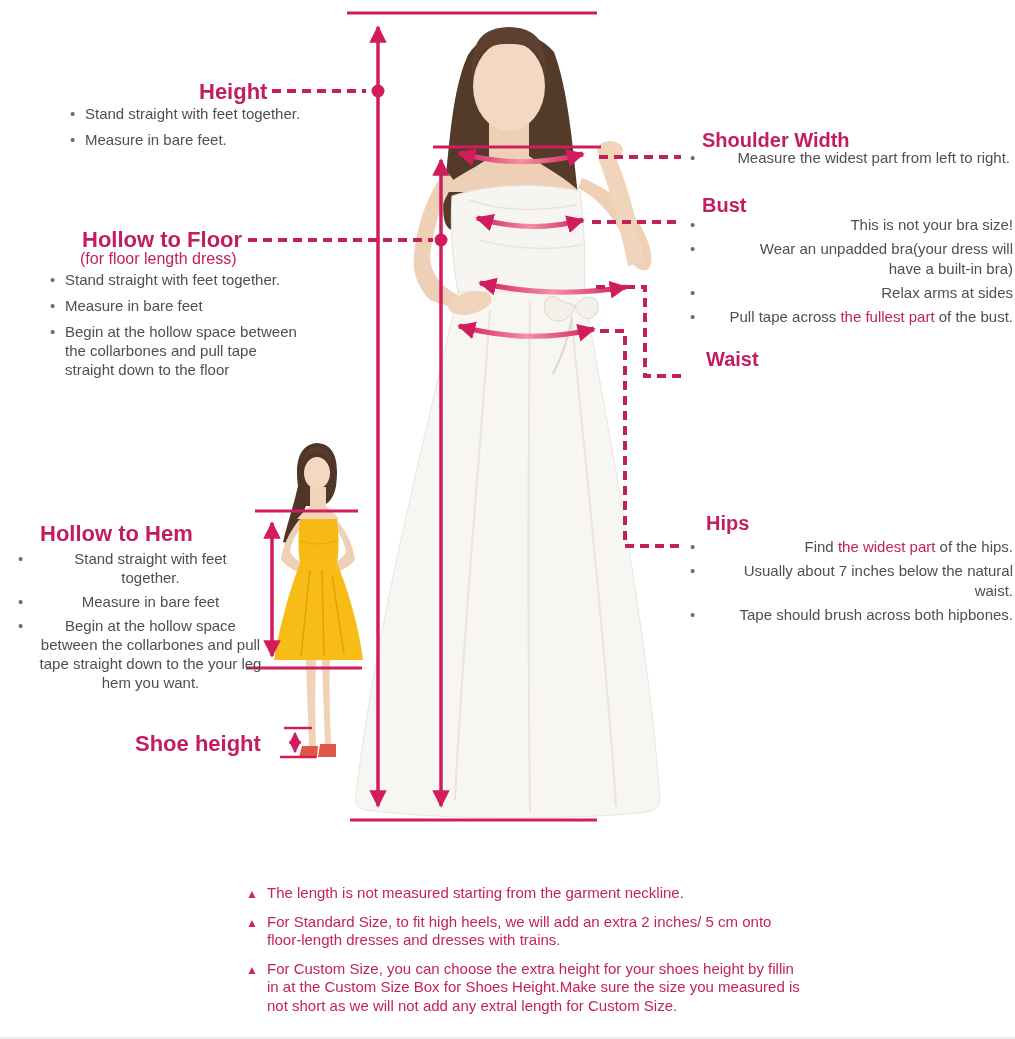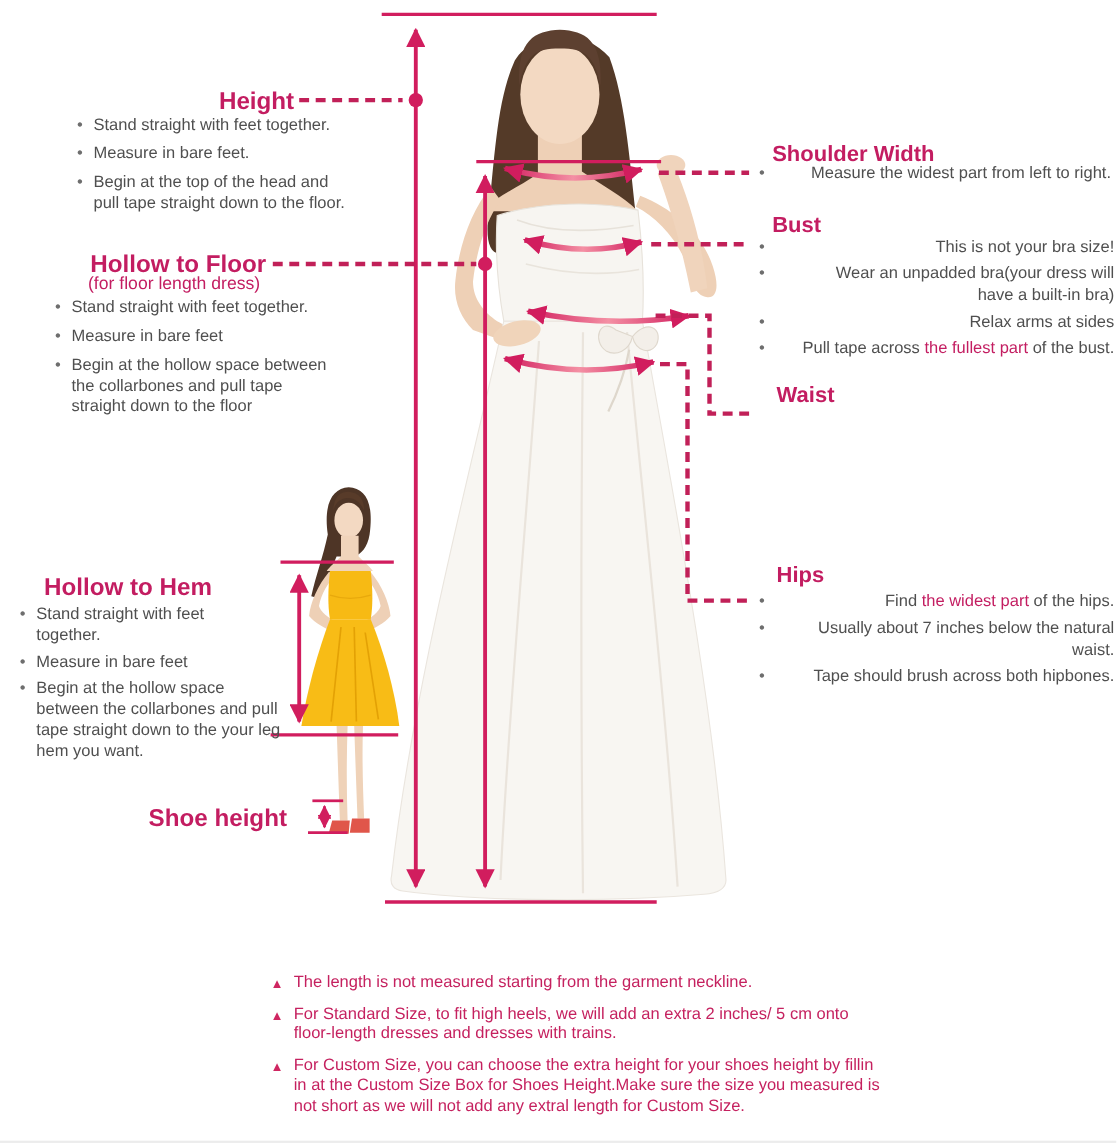--- a/index.html
+++ b/index.html
@@ -134,36 +134,34 @@
         <path d="M280,757 H316" stroke-width="2.5"></path>
         <path d="M295,733 V752" stroke-width="2.5" marker-start="url(#arr)" marker-end="url(#arr)"></path>
       </g>
     </g>
   </svg>
 
   <div class="txt sec-title t22" style="left:199px;top:79px;">Height</div>
   <ul class="blt txt" style="left:68px;top:104px;width:270px;">
     <li>Stand straight with feet together.</li>
     <li>Measure in bare feet.</li>
-    <li>Begin at the top of the head and
-pull tape straight down to the floor.</li>
   </ul>
 
   <div class="txt sec-title t22" style="left:82px;top:227px;">Hollow to Floor</div>
   <div class="txt subtitle" style="left:80px;top:250px;">(for floor length dress)</div>
   <ul class="blt txt" style="left:48px;top:270px;width:275px;">
     <li>Stand straight with feet together.</li>
     <li>Measure in bare feet</li>
     <li>Begin at the hollow space between
 the collarbones and pull tape
 straight down to the floor</li>
   </ul>
 
   <div class="txt sec-title t22" style="left:40px;top:521px;">Hollow to Hem</div>
-  <ul class="blt txt" style="left:16px;top:549px;width:252px;margin-bottom:5px;">
+  <ul class="blt txt" style="left:16px;top:549px;width:252px;margin-bottom:5px;text-align:center;">
     <li style="margin-bottom:5px;">Stand straight with feet
 together.</li>
     <li style="margin-bottom:5px;">Measure in bare feet</li>
     <li style="margin-bottom:5px;">Begin at the hollow space
 between the collarbones and pull
 tape straight down to the your leg
 hem  you want.</li>
   </ul>
 
   <div class="txt sec-title t21" style="left:135px;top:731px;">Shoe height</div>

